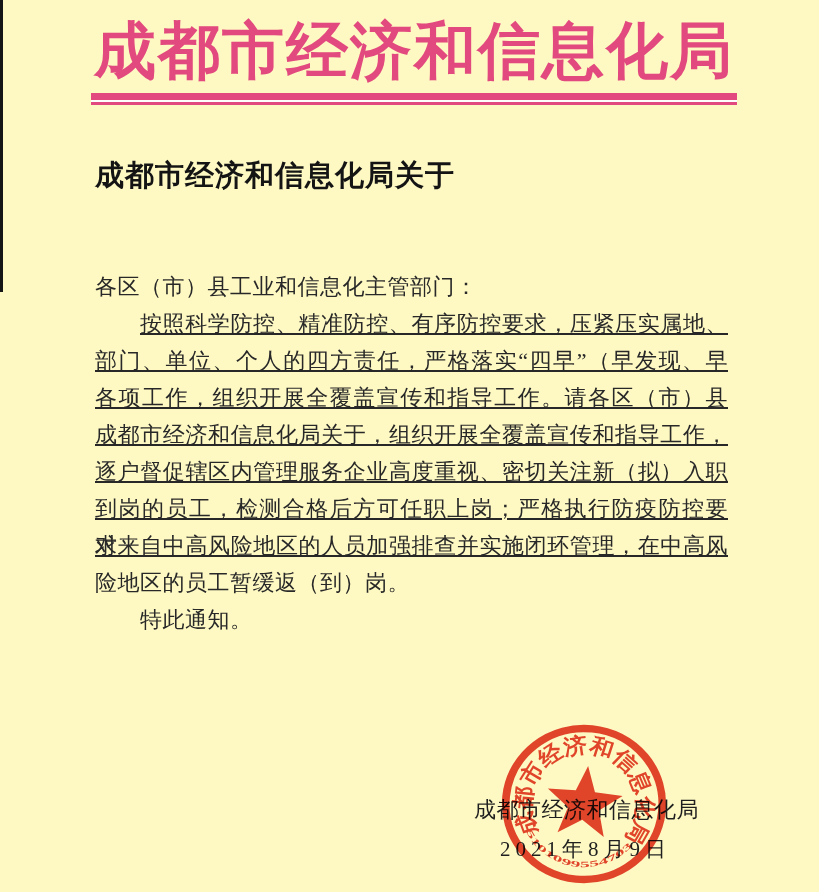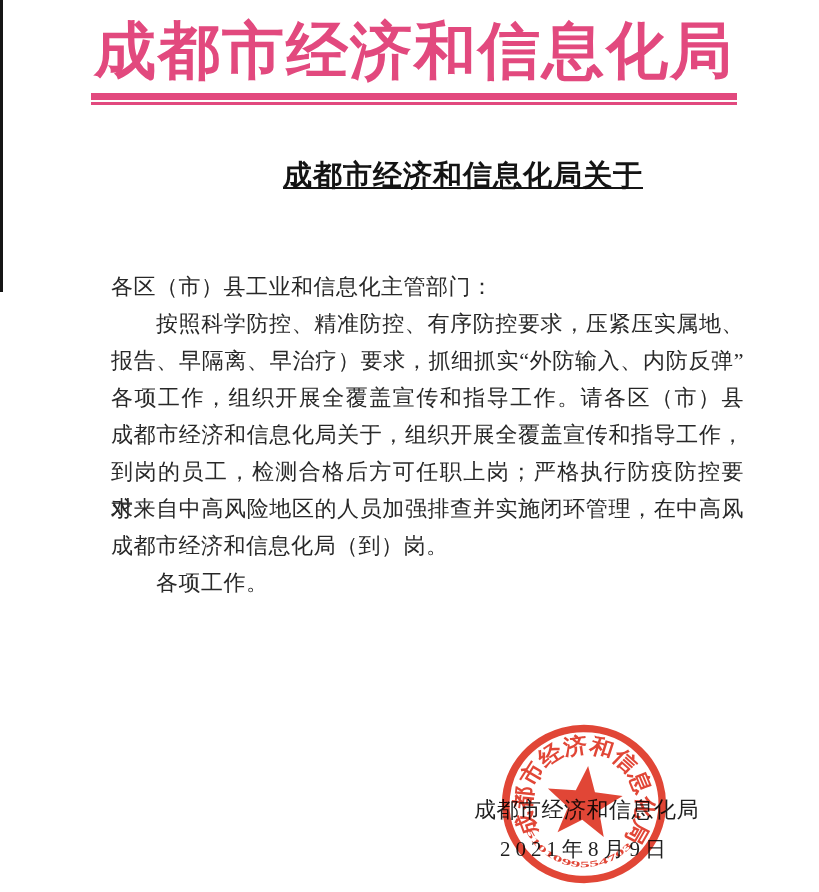--- a/index.html
+++ b/index.html
@@ -1,20 +1,20 @@
 <!DOCTYPE html>
 <html><head>
 <meta charset="utf-8">
 <style>
   html,body{margin:0;padding:0;background:#e9e9e9;}
   .page{
     position:relative;
     width:819px;height:892px;
     margin:0 auto;
-    background:#ffffff;
+    background:#fef9c3;
     overflow:hidden;
     font-family:"Liberation Serif","DejaVu Serif",serif;
   }
   
   .scan-edge{
     position:absolute;left:0;top:0;width:3px;height:292px;
     background:#151515;
   }
   
   .letterhead{
@@ -23,36 +23,35 @@
     font-size:62px;font-weight:700;letter-spacing:2px;
     color:#e2497e;white-space:nowrap;
   }
   .rule{position:absolute;left:91px;top:93px;width:646px;}
   .rule .bar-thick{height:7px;background:#e2497e;}
   .rule .bar-gap{height:2px;background:#fdfdfc;}
   .rule .bar-thin{height:3px;background:#e2497e;}
   
   .doc-title{
     position:absolute;left:95px;top:152px;width:548px;
-    text-align:right;font-size:29px;font-weight:700;
+    text-align:left;font-size:29px;font-weight:700;
     line-height:47px;color:#141414;letter-spacing:1px;
     white-space:nowrap;
-    text-decoration:underline;
   }
   
   .body-text{
     position:absolute;left:95px;top:268px;width:633px;
     font-size:22px;line-height:37px;color:#282828;
     letter-spacing:0.5px;
-    margin-left:16px;
   }
   .body-text .line{height:37px;white-space:nowrap;overflow:visible;}
   .body-text .line.full{
     text-align:justify;text-align-last:justify;text-justify:inter-character;
     white-space:normal;
+    text-decoration:underline;
   }
   .body-text .line.indent{text-indent:45px;}
   
   .signature{
     position:absolute;left:474px;top:795px;
     font-size:22px;letter-spacing:0.5px;color:#1f1f1f;white-space:nowrap;
   }
   .issue-date{
     position:absolute;left:500px;top:835px;
     font-size:21px;letter-spacing:5px;color:#1f1f1f;white-space:nowrap;
@@ -82,27 +81,28 @@
     <div class="bar-thin"></div>
   </div>
 
   <div class="doc-title">
     <div>成都市经济和信息化局关于</div>
   </div>
 
   <div class="body-text">
     <div class="line">各区（市）县工业和信息化主管部门：</div>
     <div class="line indent full">按照科学防控、精准防控、有序防控要求，压紧压实属地、</div>
-    <div class="line full">报告、早隔离、早治疗）要求，抓细抓实“外防输入、内防反弹”</div>
+    <div class="line full">部门、单位、个人的四方责任，严格落实“四早”（早发现、早</div>
     <div class="line full">各项工作，组织开展全覆盖宣传和指导工作。请各区（市）县</div>
     <div class="line full">成都市经济和信息化局关于，组织开展全覆盖宣传和指导工作，</div>
+    <div class="line full">逐户督促辖区内管理服务企业高度重视、密切关注新（拟）入职</div>
     <div class="line full">到岗的员工，检测合格后方可任职上岗；严格执行防疫防控要求，</div>
     <div class="line full">对来自中高风险地区的人员加强排查并实施闭环管理，在中高风</div>
-    <div class="line">成都市经济和信息化局（到）岗。</div>
-    <div class="line indent">各项工作。</div>
+    <div class="line">险地区的员工暂缓返（到）岗。</div>
+    <div class="line indent">特此通知。</div>
   </div>
 
   <div class="signature">成都市经济和信息化局</div>
 
   <div class="issue-date">2021年8月9日</div>
 
   <svg class="seal" viewBox="0 0 200 200" preserveAspectRatio="none" aria-hidden="true">
     <g transform="rotate(6 100 100)" fill="none">
       <circle cx="100" cy="100" r="91" stroke="#de3120" stroke-width="9"></circle>
       <polygon fill="#de3120" points="100,54 111.2,84.6 143.7,85.8 118.1,105.9 127,137.2 100,119 73,137.2 81.9,105.9 56.3,85.8 88.8,84.6"></polygon>

